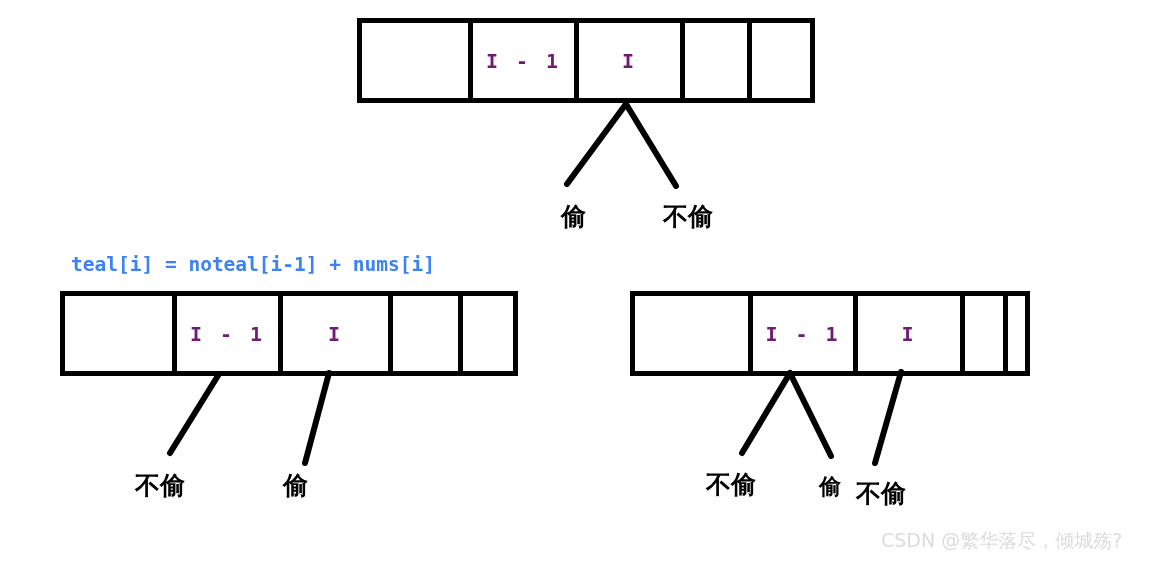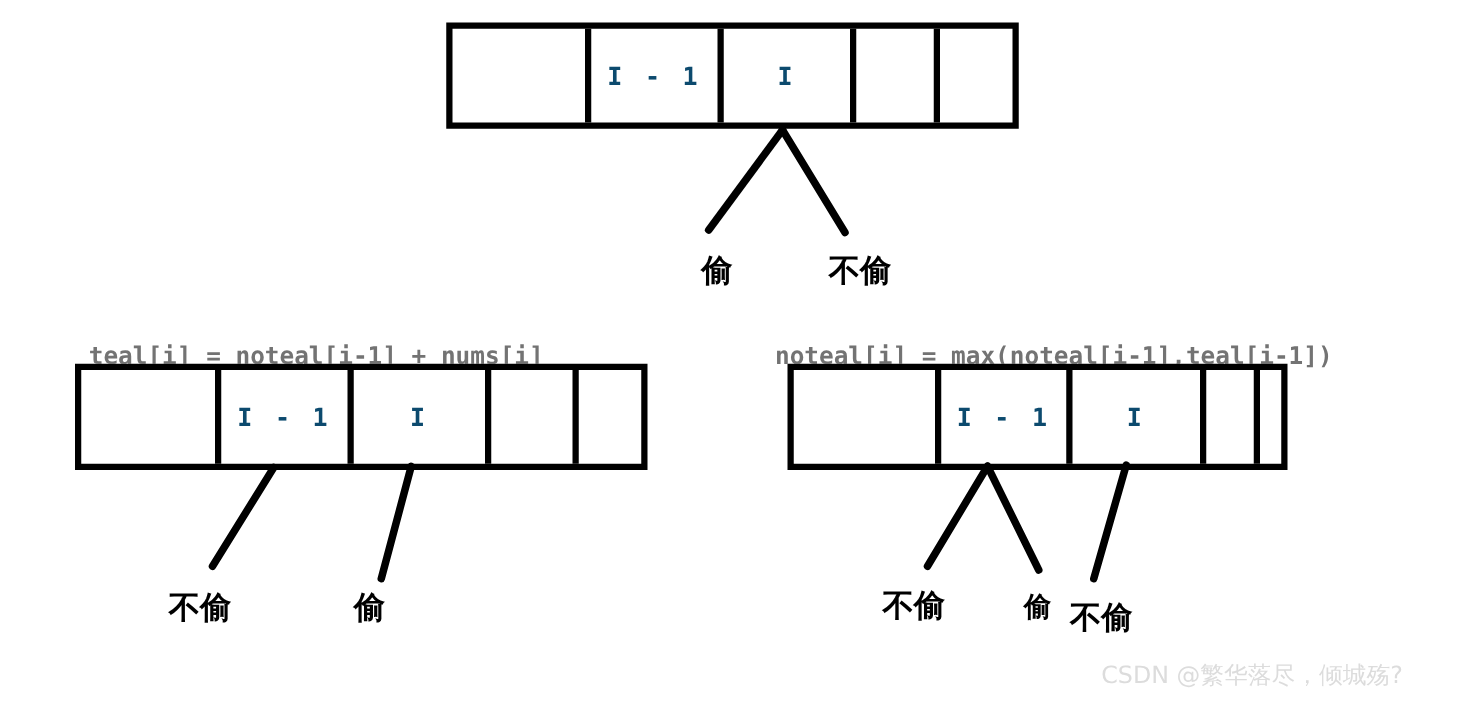--- a/index.html
+++ b/index.html
@@ -34,34 +34,33 @@
     background: transparent;
   }
   .cell.div-left {
     border-left: 5px solid #000000;
   }
   .cell-label {
     font-family: "DejaVu Sans Mono", monospace;
     font-weight: bold;
     font-size: 20px;
     letter-spacing: 3px;
-    color: #0c4a6e;
+    color: #701a75;
     white-space: pre;
     line-height: 1;
     text-align: right;
   }
   .formula {
     position: absolute;
     font-family: "DejaVu Sans Mono", monospace;
     font-weight: bold;
     font-size: 19.5px;
-    color: #737373;
+    color: #3b82f6;
     white-space: pre;
     line-height: 1;
-    margin-top: 20px;
   }
   .cn-label {
     position: absolute;
     font-family: "DejaVu Sans", sans-serif;
     font-weight: bold;
     color: #000000;
     white-space: pre;
     line-height: 1;
   }
   svg.lines {
@@ -118,21 +117,20 @@
       <span class="cell-label">I</span>
     </div>
     <div class="cell div-left" style="left:323px; width:70px;">
       <span class="cell-label"></span>
     </div>
     <div class="cell div-left" style="left:393px; width:65px;">
       <span class="cell-label"></span>
     </div>
   </div>
 
-  <div class="formula" style="left:620px; top:255px;">noteal[i] = max(noteal[i-1],teal[i-1])</div>
 
   <div class="array" style="left:630px; top:291px; width:400px; height:85px;">
     <div class="cell" style="left:0px; width:113px;">
       <span class="cell-label"></span>
     </div>
     <div class="cell div-left" style="left:113px; width:105px;">
       <span class="cell-label">I - 1</span>
     </div>
     <div class="cell div-left" style="left:218px; width:107px;">
       <span class="cell-label">I</span>

